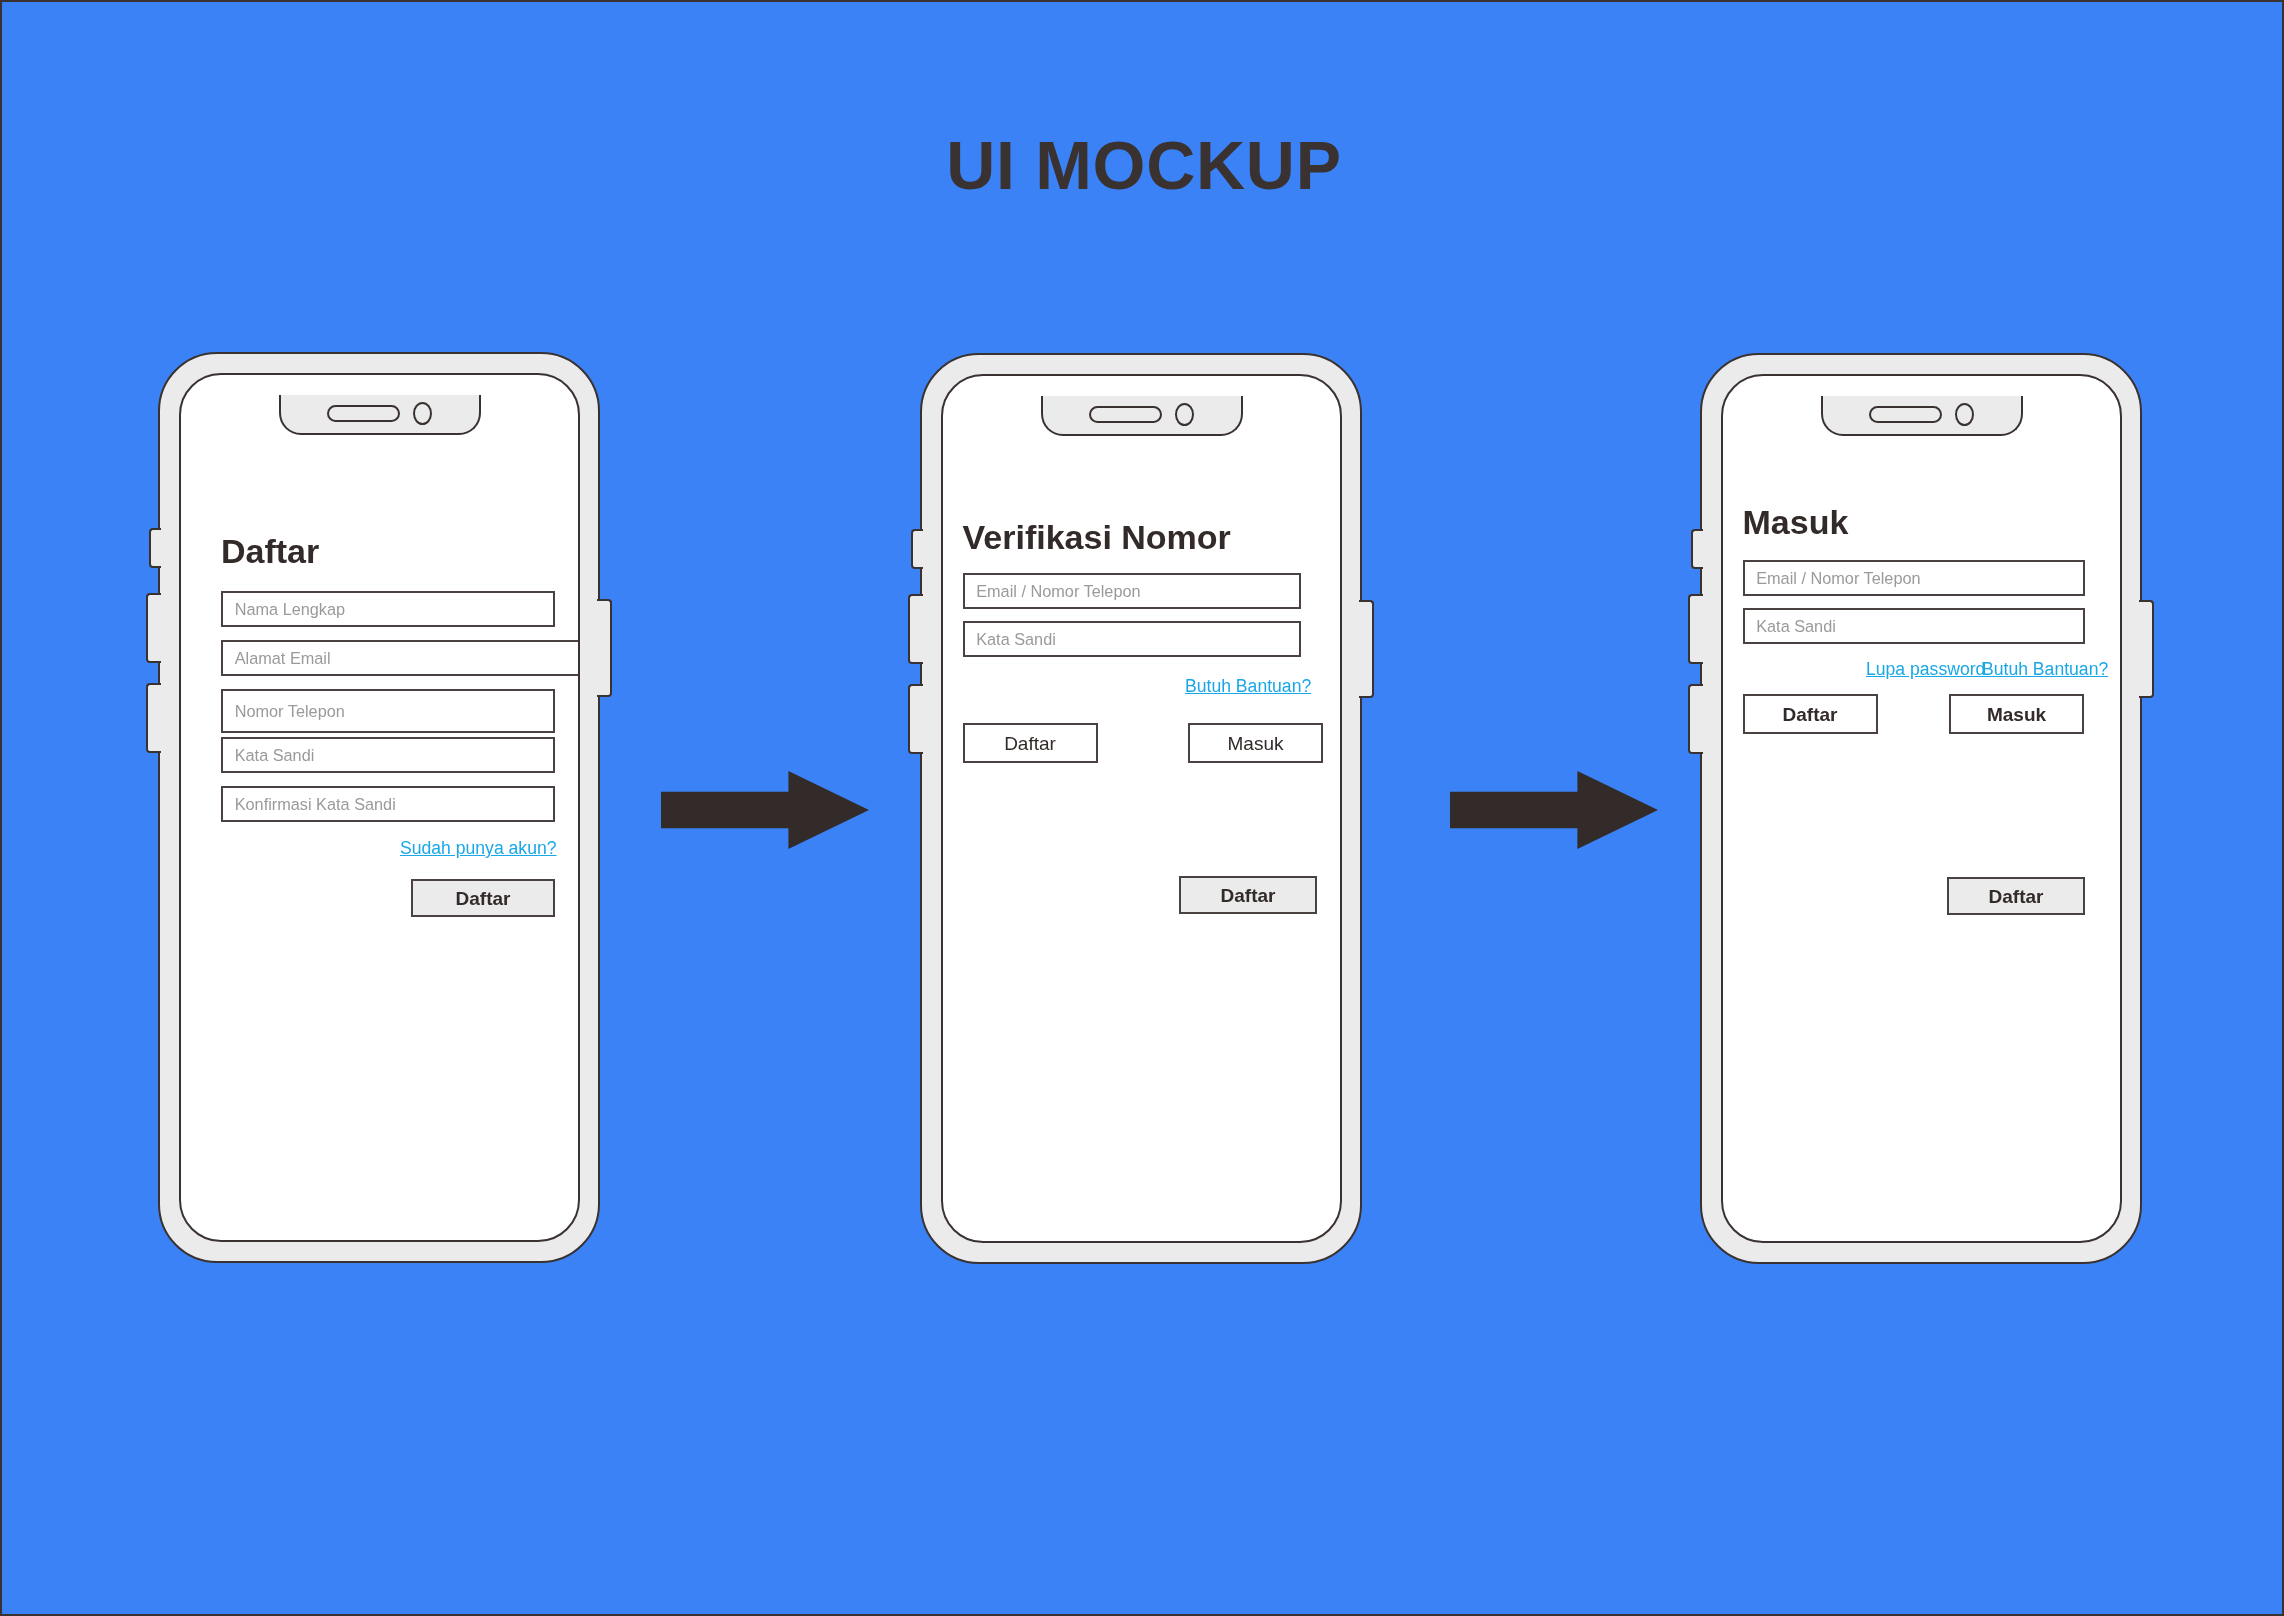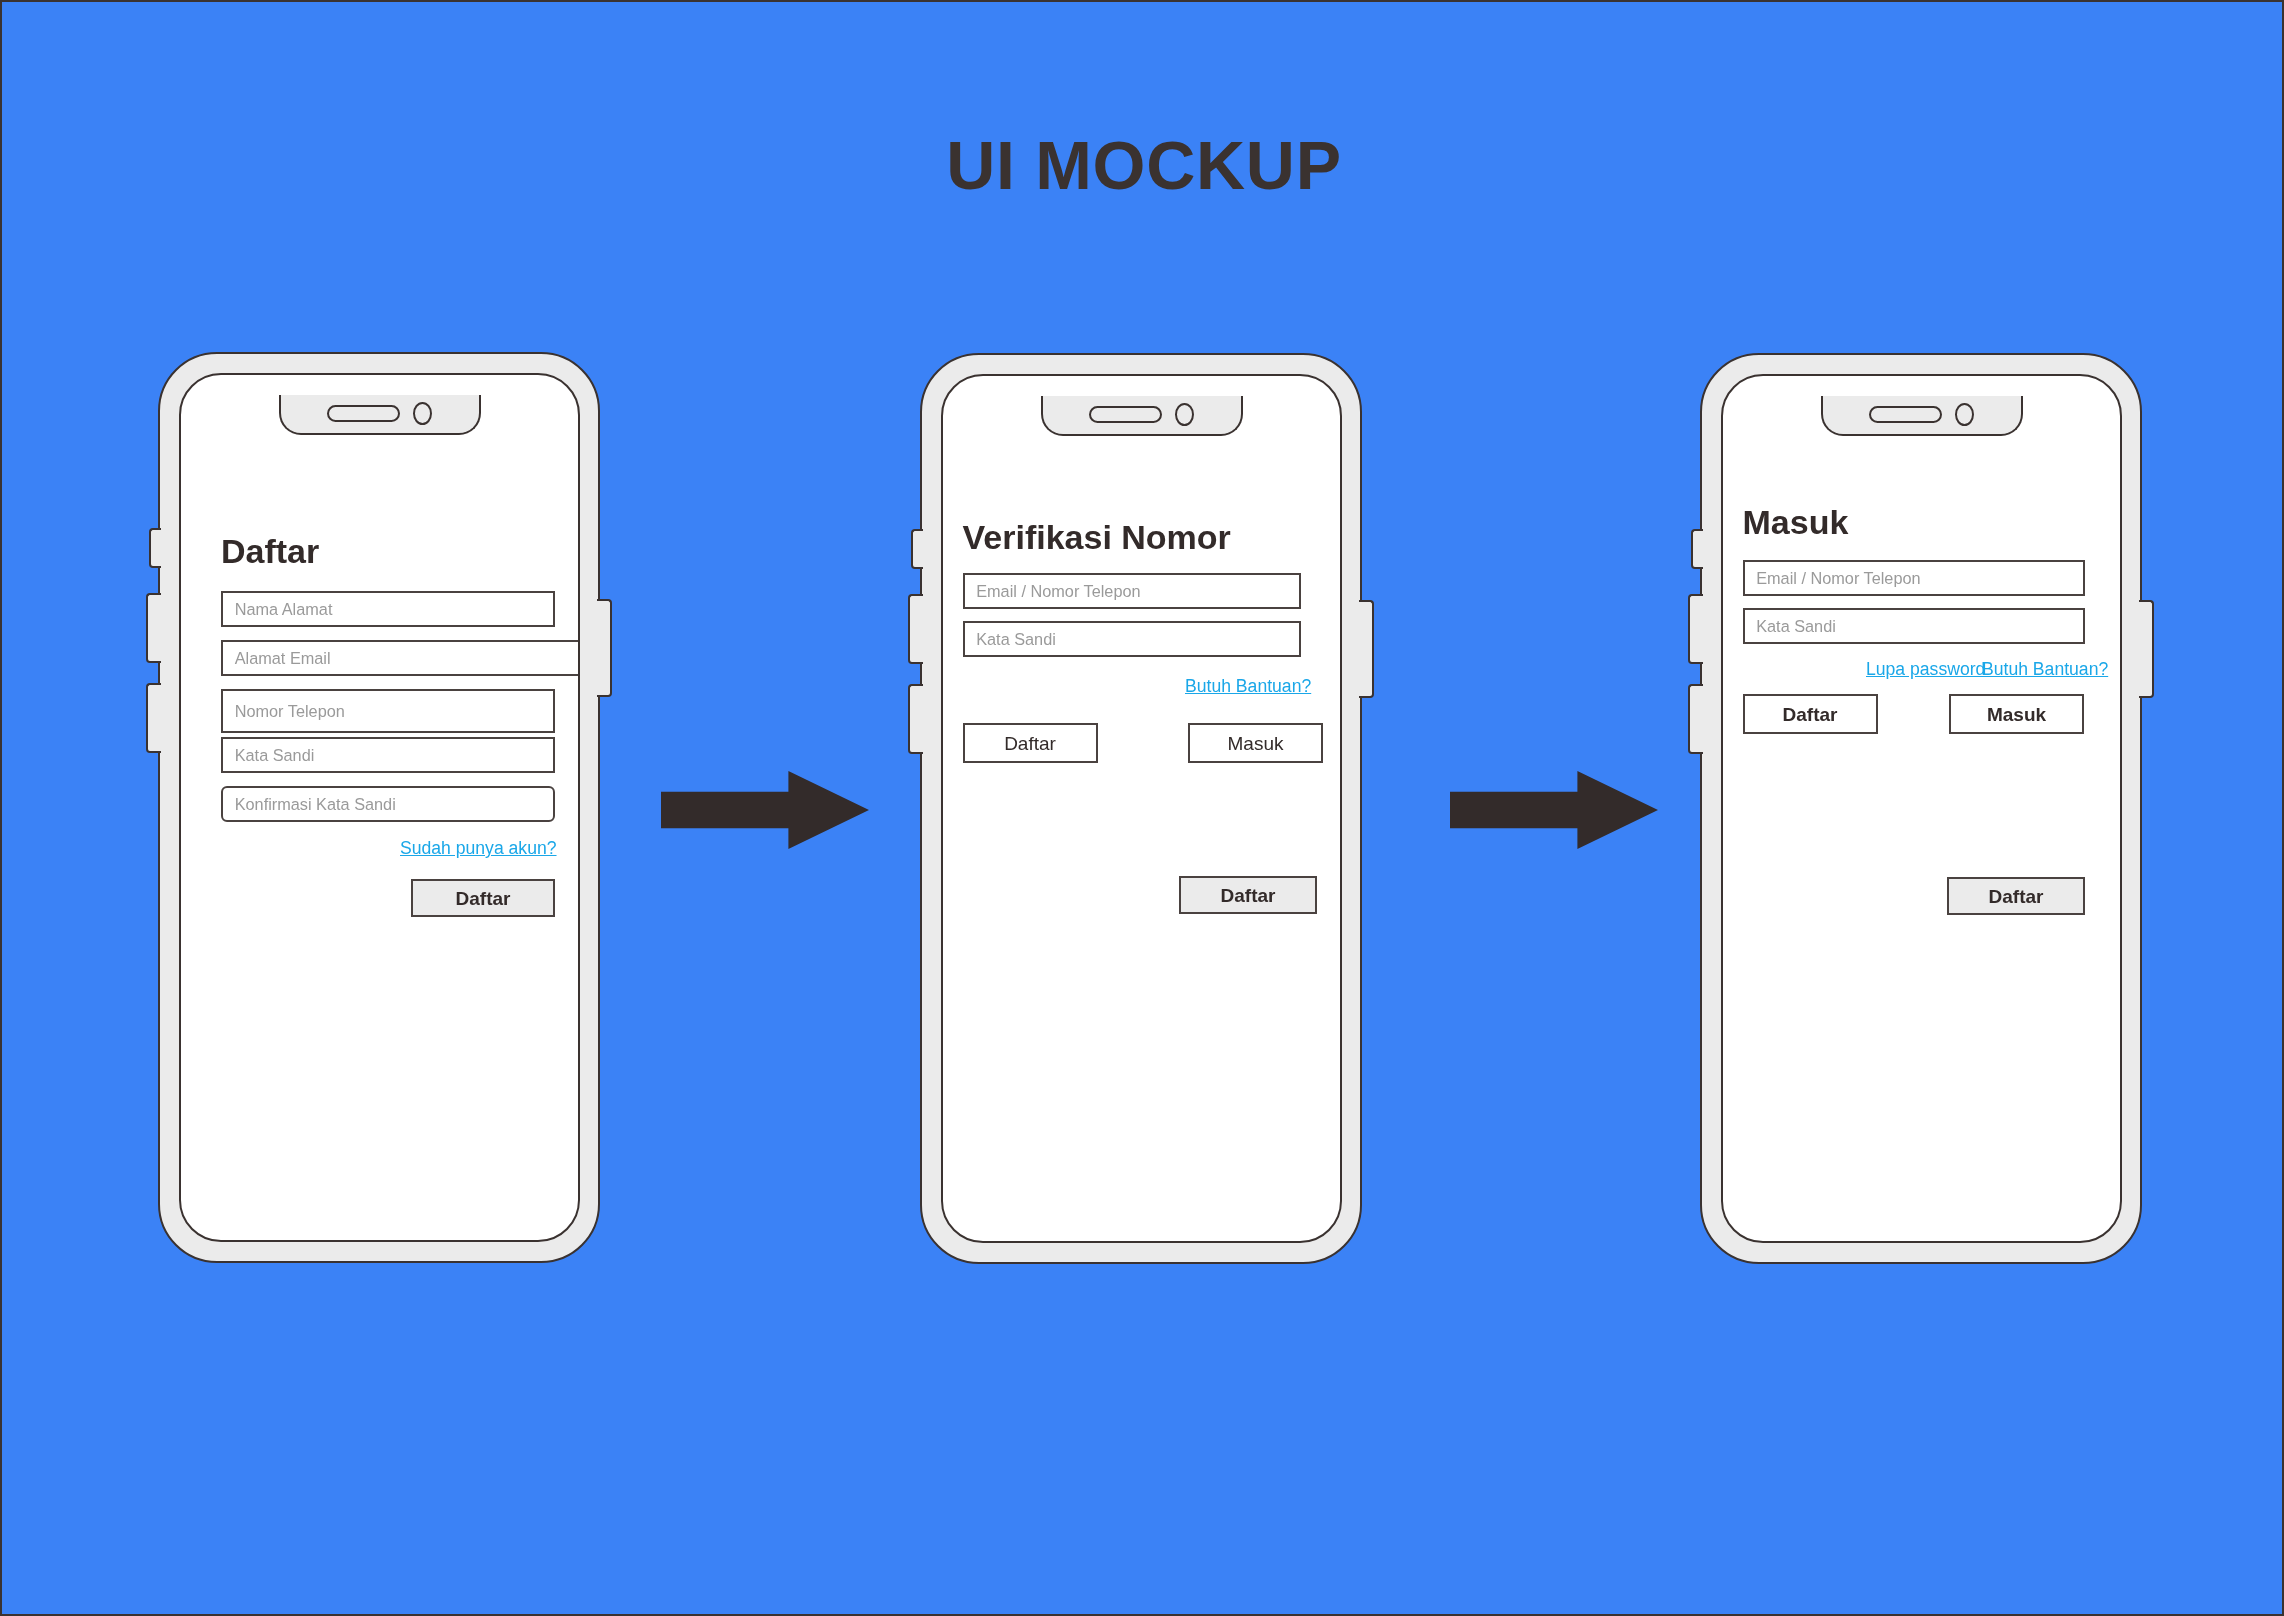--- a/index.html
+++ b/index.html
@@ -192,32 +192,32 @@
     <div class="phone-screen">
       <div class="notch">
         <div class="notch-speaker"></div>
         <div class="notch-camera"></div>
       </div>
 
       <div class="screen-content">
         <div class="screen-title" style="left:40px; top:159px;">Daftar</div>
 
         <div class="field" style="left:40px; top:216px; width:334px; height:36px;">
-          <span class="field-placeholder">Nama Alamat</span>
+          <span class="field-placeholder">Nama Lengkap</span>
         </div>
         <div class="field" style="left:40px; top:265px; width:380px; height:36px;">
           <span class="field-placeholder">Alamat Email</span>
         </div>
         <div class="field" style="left:40px; top:314px; width:334px; height:44px;">
           <span class="field-placeholder">Nomor Telepon</span>
         </div>
         <div class="field" style="left:40px; top:362px; width:334px; height:36px;">
           <span class="field-placeholder">Kata Sandi</span>
         </div>
-        <div class="field" style="left:40px; top:411px; width:334px; height:36px;border-radius:6px;">
+        <div class="field" style="left:40px; top:411px; width:334px; height:36px;">
           <span class="field-placeholder">Konfirmasi Kata Sandi</span>
         </div>
 
         <div class="link" style="left:219px; top:465px;">Sudah punya akun?</div>
 
         <div class="btn btn-filled" style="left:230px; top:504px; width:144px; height:38px;">Daftar</div>
       </div>
     </div>
   </div>
 

